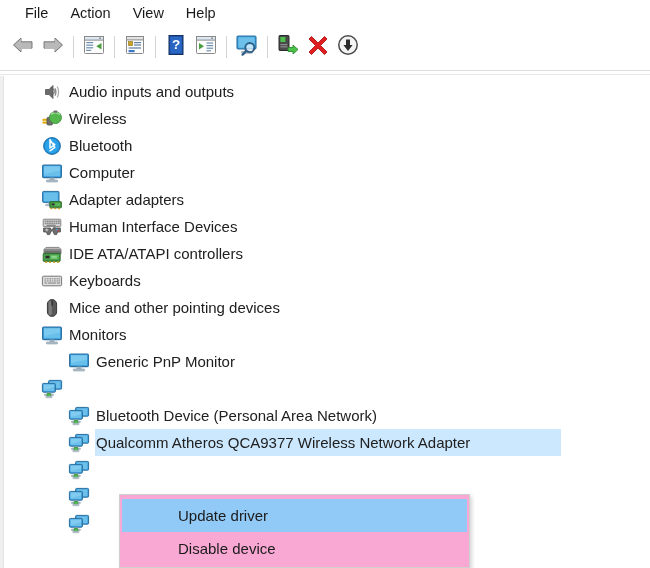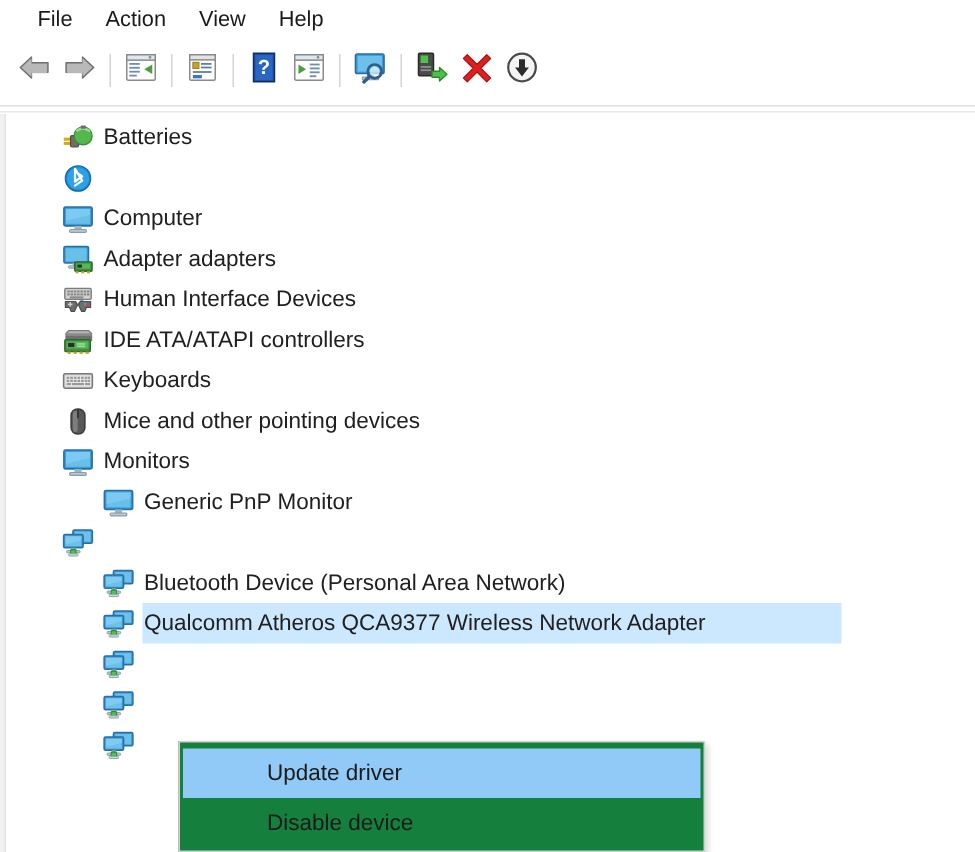--- a/index.html
+++ b/index.html
@@ -90,21 +90,21 @@
     position: absolute; left: 0; top: 0; height: 27px;
     background: #cce8ff;
     z-index: 0;
   }
   .row > * { position: relative; z-index: 1; }
 
   
   .ctxmenu {
     position: absolute; left: 119px; top: 494px;
     width: 351px; height: 74px;
-    background: #15803d;
+    background: #f9a8d4;
     border: 1px solid #cfcfcf;
     box-shadow: 2px 2px 4px rgba(0,0,0,0.16);
     z-index: 50;
     padding: 2px 0 0 0;
   }
   .ctx-inner { padding: 2px 2px 2px 2px; }
   .ctxitem {
     height: 33px; line-height: 33px;
     font-size: 15px; color: #1b1b1b;
     padding-left: 56px;
@@ -261,45 +261,62 @@
 
   <div class="tree" id="tree">
       <div class="row">
         <div style="width: 36px; flex: 0 0 auto; height: 27px;"></div>
         <div class="chev" style="position: absolute; left: 38px; top: 0px;">
           <svg width="11" height="11" viewBox="0 0 11 11">
             <path d="M3.4 1.5 L7.4 5.5 L3.4 9.5" stroke="#8f8f8f" stroke-width="1.5" fill="none" stroke-linecap="round" stroke-linejoin="round"></path>
           </svg>
         </div>
         <div class="ico">
+          <svg width="20" height="20" viewBox="0 0 20 20">
+      <path d="M3.5 7.5 L7 7.5 L11 3.5 L11 16.5 L7 12.5 L3.5 12.5 Z" fill="#6b6b6b" stroke="#565656" stroke-width="0.8" stroke-linejoin="round"></path>
+      <path d="M13 6.2 Q15 10 13 13.8" stroke="#8a8a8a" stroke-width="1.2" fill="none"></path>
+      <path d="M15.2 4.4 Q18 10 15.2 15.6" stroke="#a8a8a8" stroke-width="1.2" fill="none"></path>
+    </svg>
+        </div>
+        <div class="label">Audio inputs and outputs</div>
+      </div>
+      <div class="row">
+        <div style="width: 36px; flex: 0 0 auto; height: 27px;"></div>
+        <div class="chev" style="position: absolute; left: 38px; top: 0px;">
+          <svg width="11" height="11" viewBox="0 0 11 11">
+            <path d="M3.4 1.5 L7.4 5.5 L3.4 9.5" stroke="#8f8f8f" stroke-width="1.5" fill="none" stroke-linecap="round" stroke-linejoin="round"></path>
+          </svg>
+        </div>
+        <div class="ico">
           <svg width="22" height="20" viewBox="0 0 22 20">
       <rect x="1.5" y="9.8" width="5" height="2" fill="#e0a800"></rect>
       <rect x="1.5" y="12.6" width="5" height="2" fill="#e0a800"></rect>
       <rect x="6" y="8.4" width="5.4" height="7.6" rx="1" fill="#6e6e6e" stroke="#4e4e4e" stroke-width="0.8"></rect>
       <circle cx="14.4" cy="8.6" r="6" fill="#55b84f" stroke="#3c8c38" stroke-width="0.9"></circle>
       <path d="M10.5 5 Q14.4 2.2 18.4 5.2" stroke="#9bdc95" stroke-width="1.6" fill="none" stroke-linecap="round"></path>
       <rect x="12.8" y="1.6" width="3.4" height="2.2" rx="0.6" fill="#6e6e6e"></rect>
     </svg>
         </div>
-        <div class="label">Batteries</div>
+        <div class="label">Wireless</div>
       </div>
       <div class="row">
         <div style="width: 36px; flex: 0 0 auto; height: 27px;"></div>
         <div class="chev" style="position: absolute; left: 38px; top: 0px;">
           <svg width="11" height="11" viewBox="0 0 11 11">
             <path d="M3.4 1.5 L7.4 5.5 L3.4 9.5" stroke="#8f8f8f" stroke-width="1.5" fill="none" stroke-linecap="round" stroke-linejoin="round"></path>
           </svg>
         </div>
         <div class="ico">
           <svg width="20" height="20" viewBox="0 0 20 20">
       <circle cx="10" cy="10" r="8.4" fill="#1f8fd8" stroke="#15679c" stroke-width="0.9"></circle>
       <circle cx="10" cy="10" r="7.2" fill="#2ba1ea"></circle>
       <path d="M8 5.2 L12.8 8.6 L8 12 L8 3.6 L12.8 11.4 L8 14.8" stroke="#ffffff" stroke-width="1.5" fill="none" stroke-linejoin="round" stroke-linecap="round"></path>
     </svg>
         </div>
+        <div class="label">Bluetooth</div>
       </div>
       <div class="row">
         <div style="width: 36px; flex: 0 0 auto; height: 27px;"></div>
         <div class="chev" style="position: absolute; left: 38px; top: 0px;">
           <svg width="11" height="11" viewBox="0 0 11 11">
             <path d="M3.4 1.5 L7.4 5.5 L3.4 9.5" stroke="#8f8f8f" stroke-width="1.5" fill="none" stroke-linecap="round" stroke-linejoin="round"></path>
           </svg>
         </div>
         <div class="ico">
           <svg width="22" height="20" viewBox="0 0 22 20">

